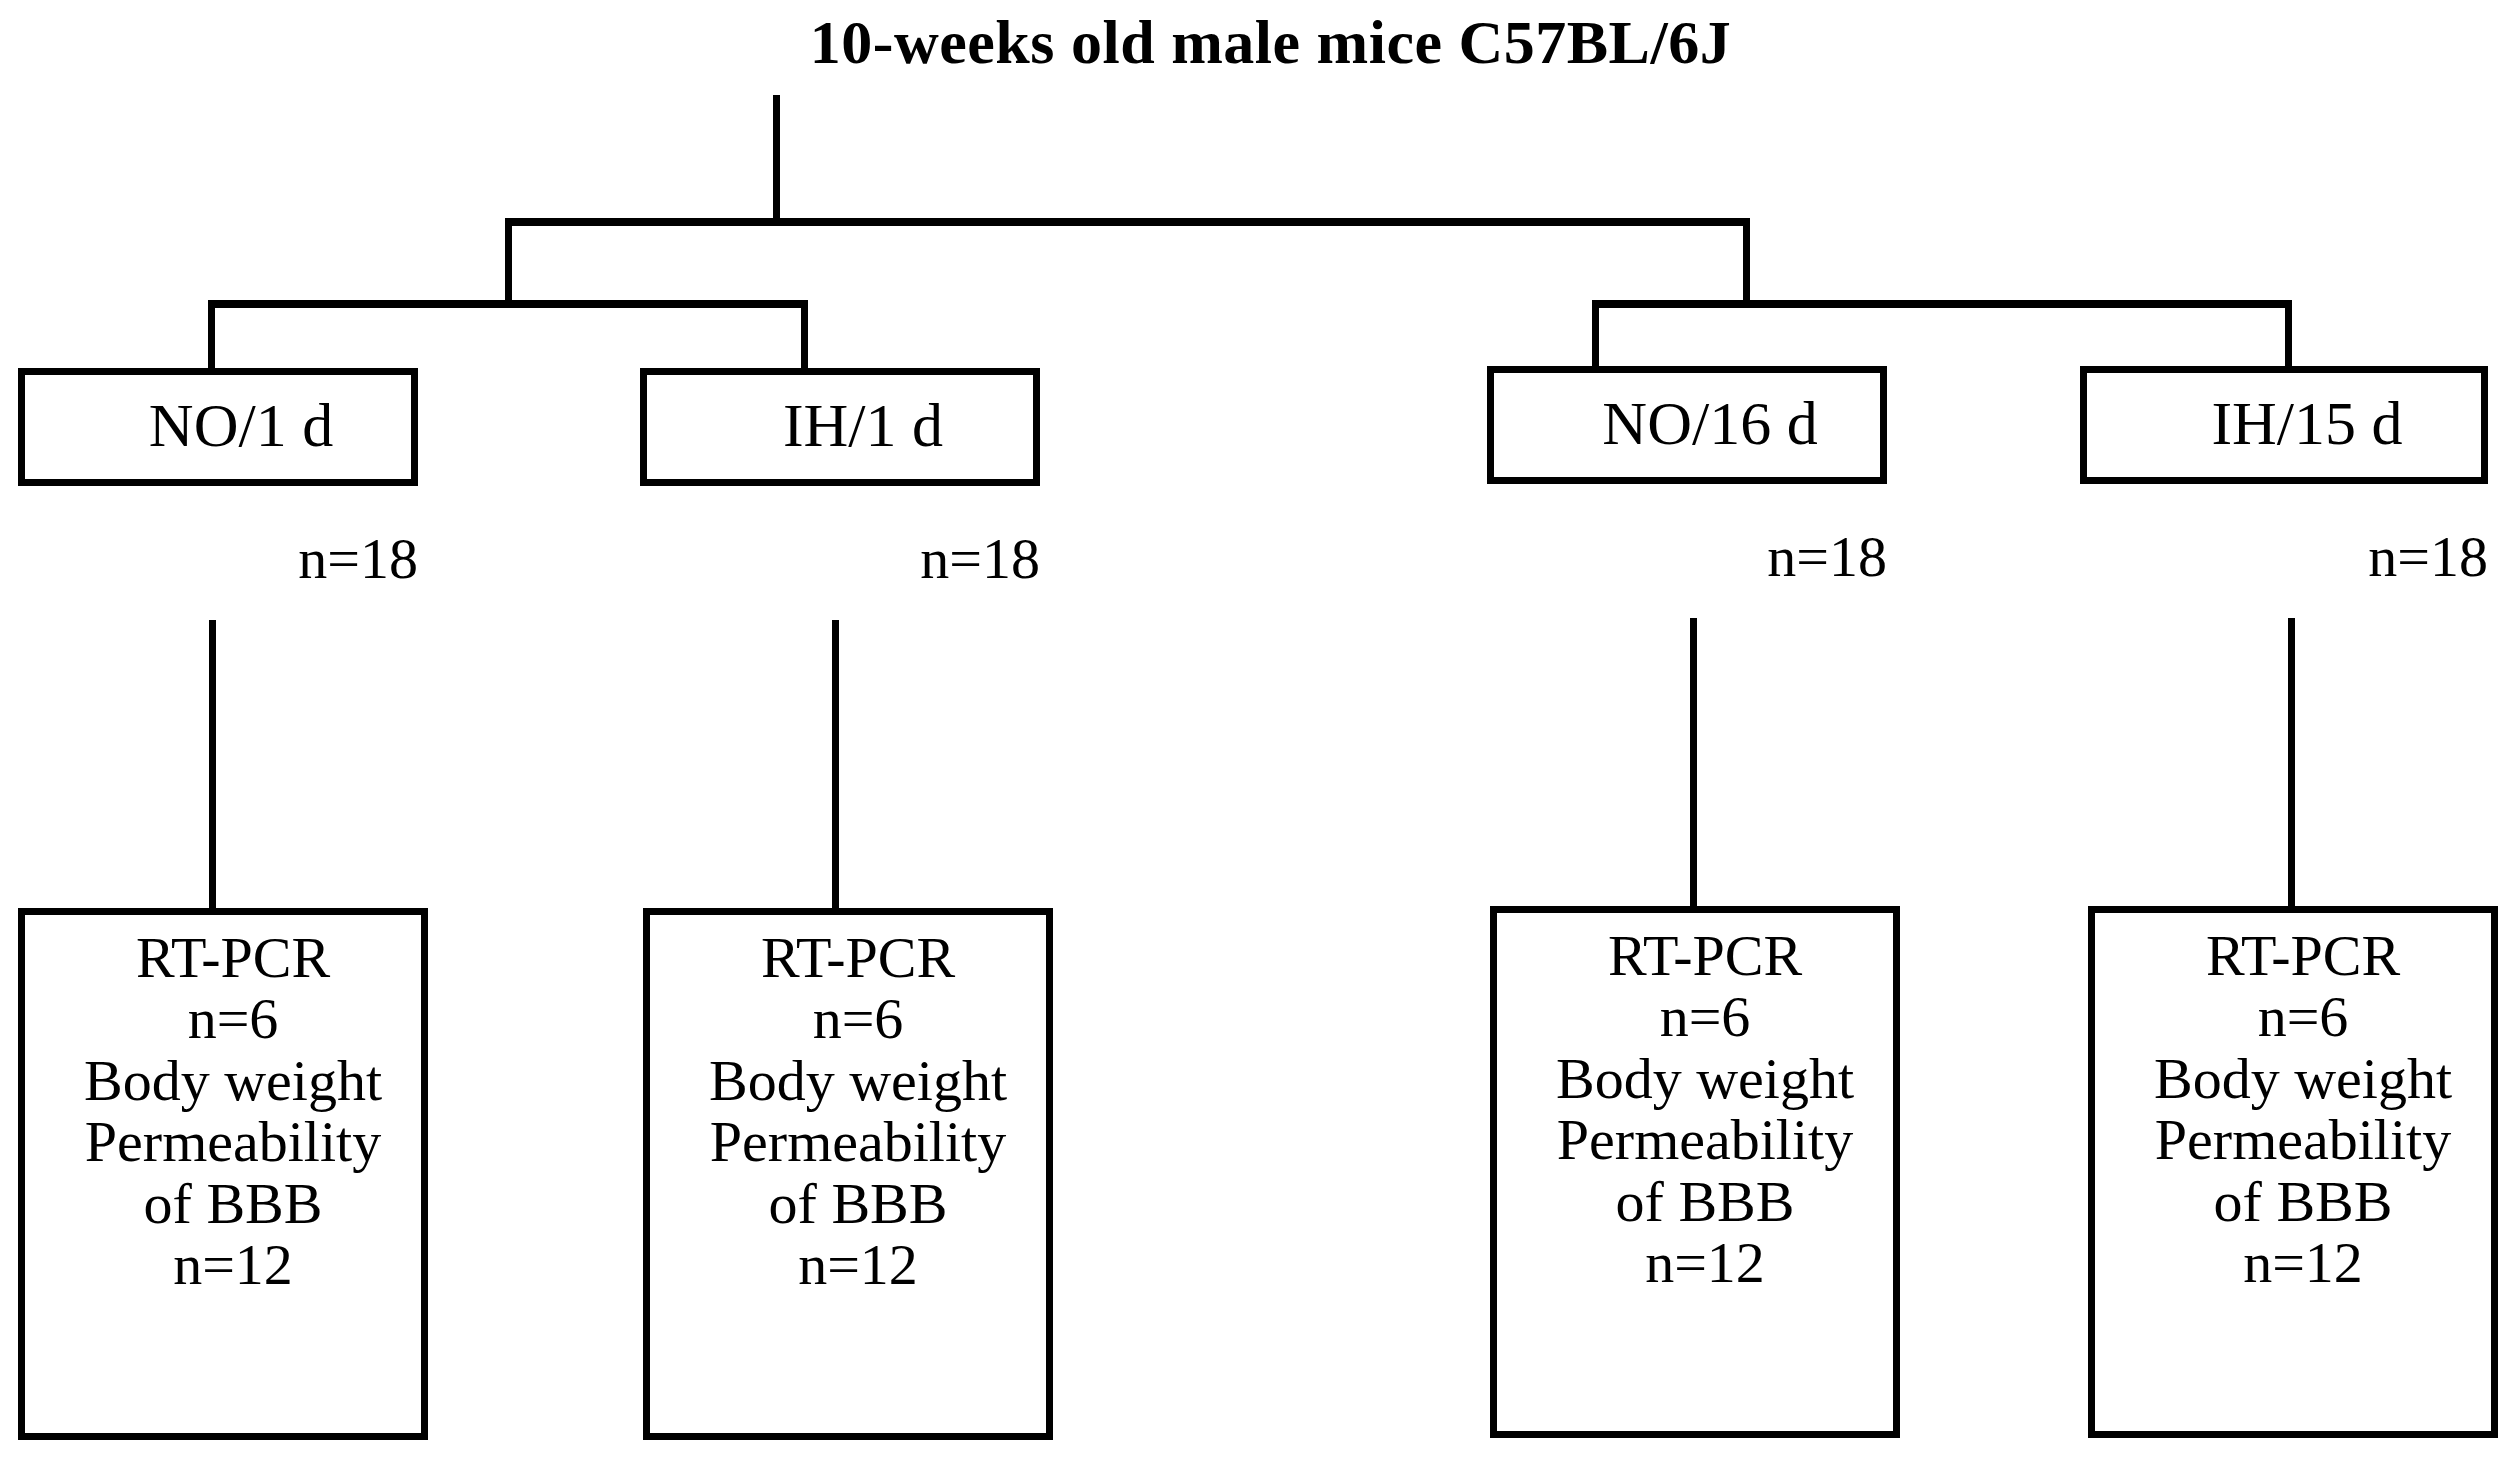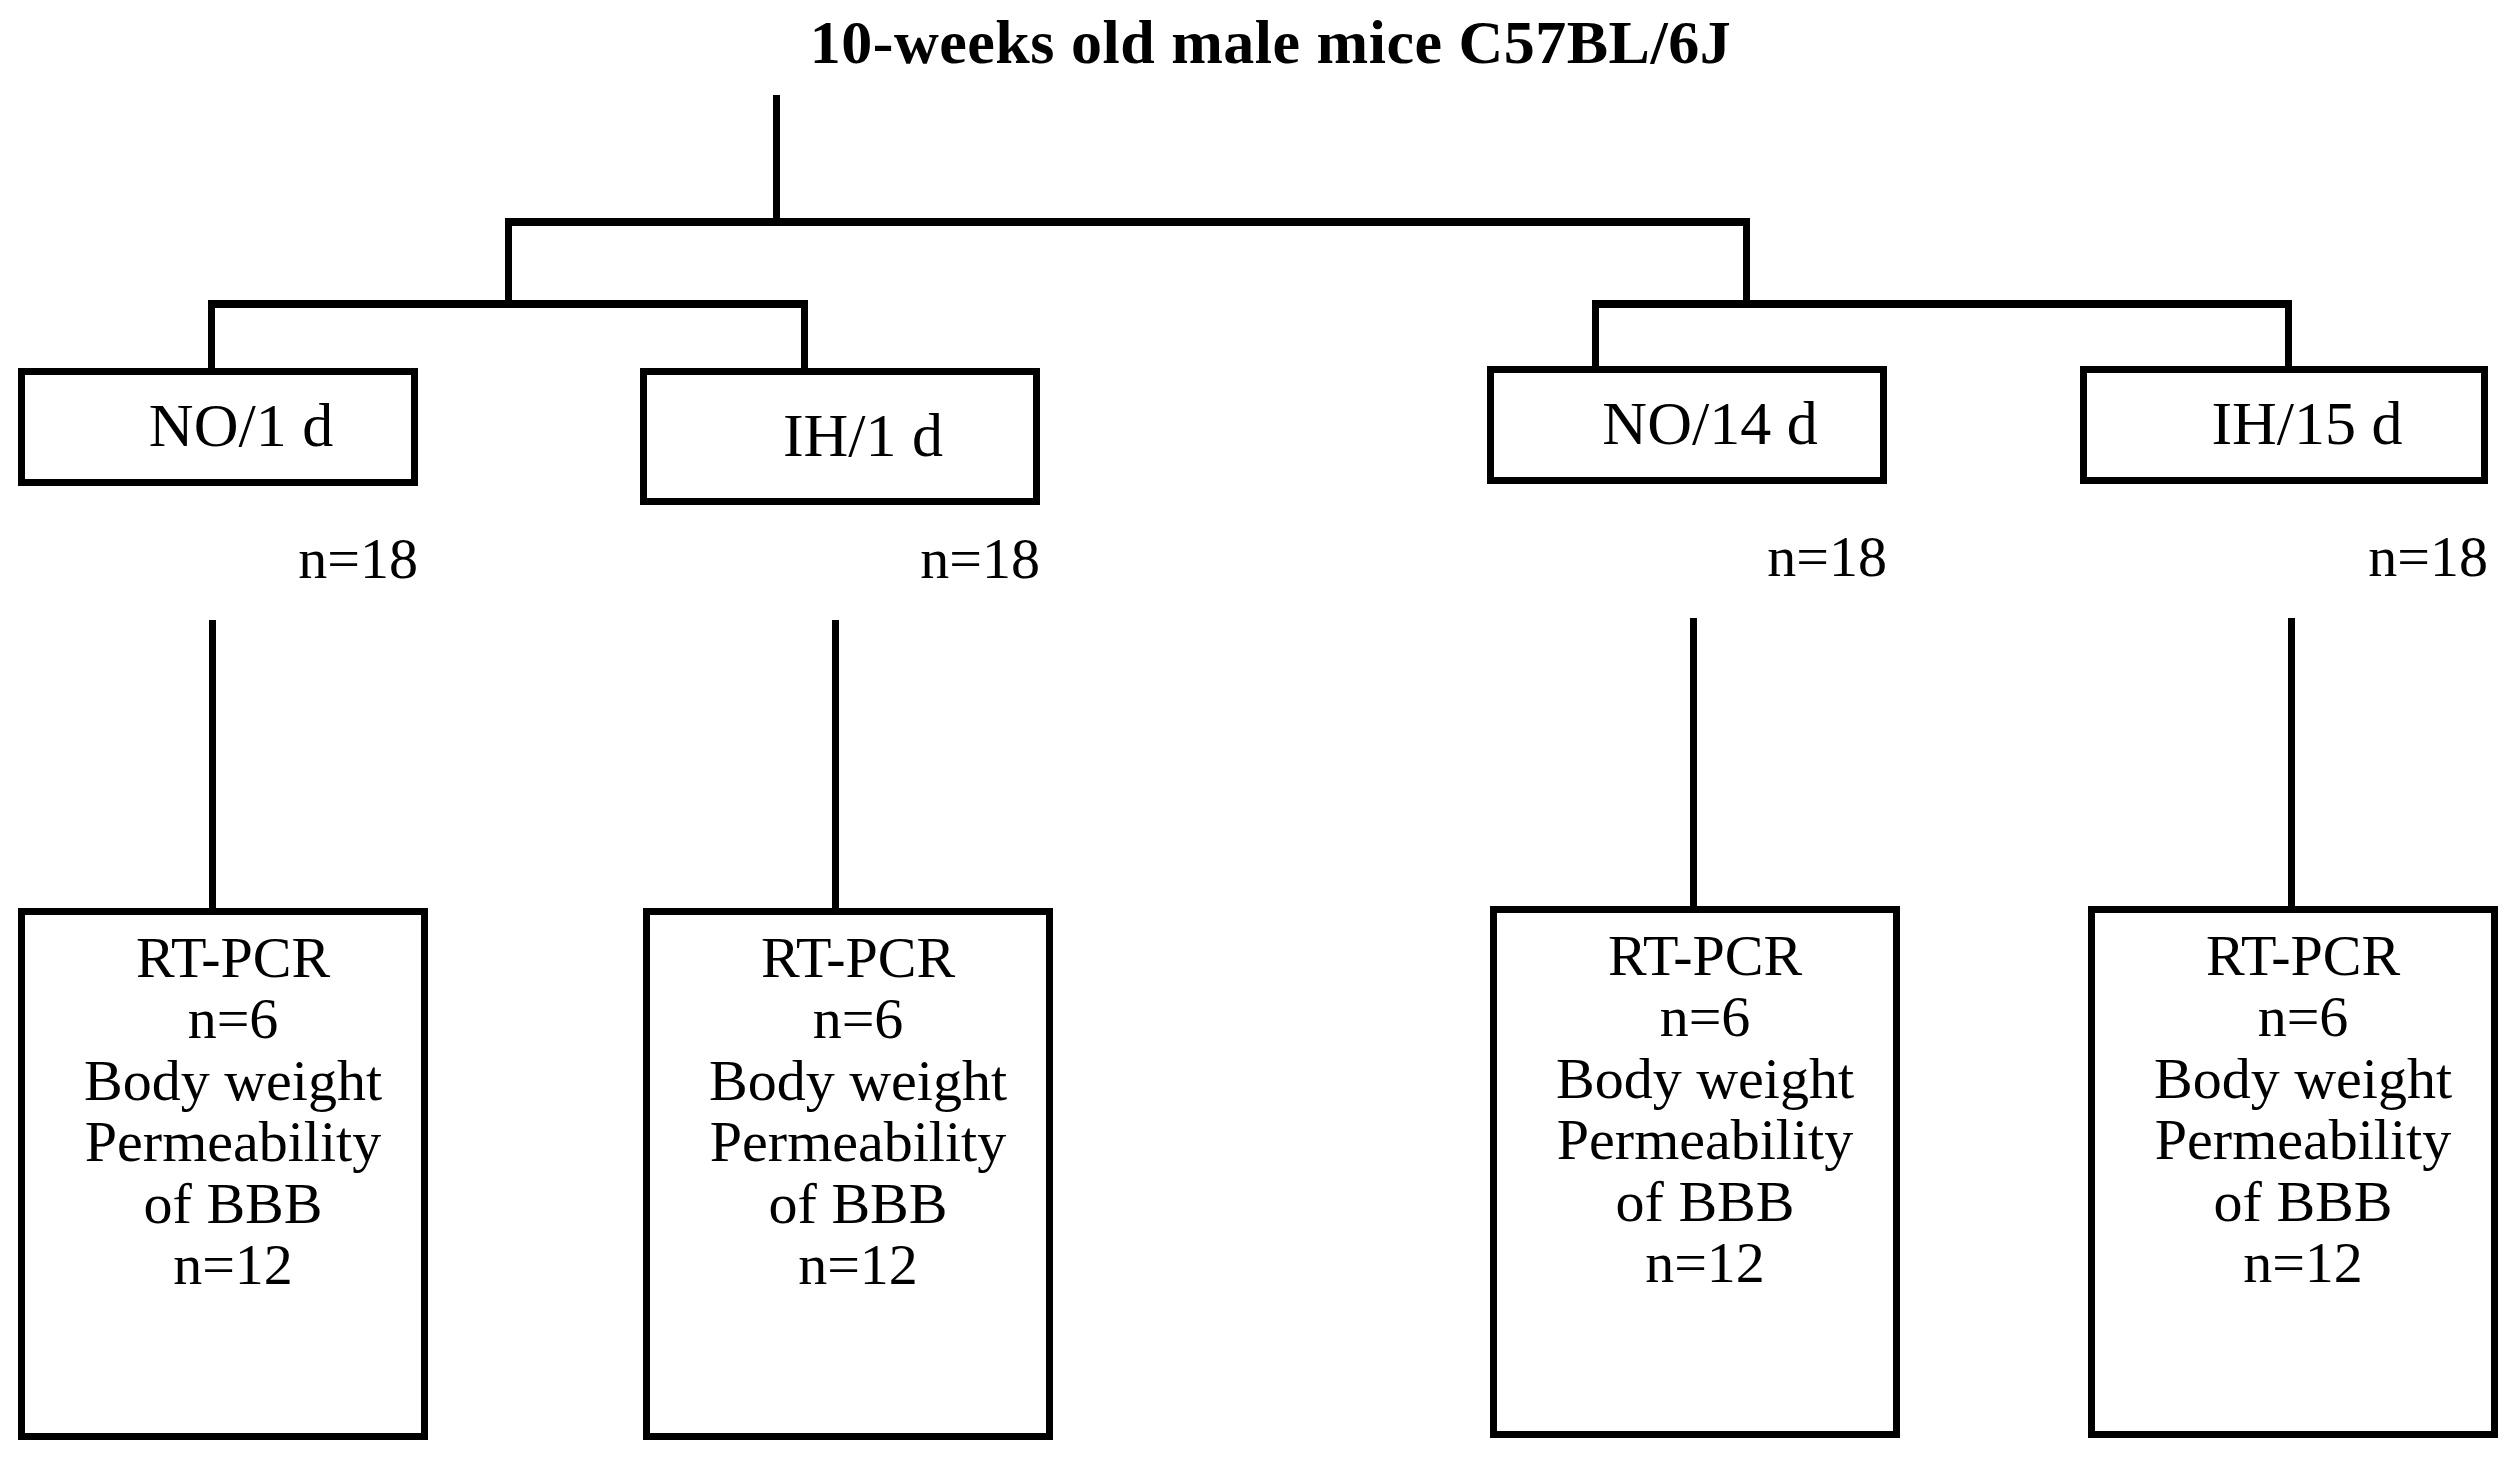--- a/index.html
+++ b/index.html
@@ -98,25 +98,25 @@
   <div class="ln ln-h" style="left:1592px; top:300px; width:700px;"></div>
 
   <div class="ln ln-v" style="left:208px; top:300px; height:70px;"></div>
   <div class="ln ln-v" style="left:801px; top:300px; height:70px;"></div>
   <div class="ln ln-v" style="left:1592px; top:300px; height:70px;"></div>
   <div class="ln ln-v" style="left:2285px; top:300px; height:70px;"></div>
 
   <div class="box box-top" style="left:18px; top:368px; width:400px; height:118px;">
     <span>NO/1 d</span>
   </div>
-  <div class="box box-top" style="left:640px; top:368px; width:400px; height:137px;">
+  <div class="box box-top" style="left:640px; top:368px; width:400px; height:118px;">
     <span>IH/1 d</span>
   </div>
   <div class="box box-top" style="left:1487px; top:366px; width:400px; height:118px;">
-    <span>NO/14 d</span>
+    <span>NO/16 d</span>
   </div>
   <div class="box box-top" style="left:2080px; top:366px; width:408px; height:118px;">
     <span>IH/15 d</span>
   </div>
 
   <div class="ncap" style="left:18px; top:530px; width:400px;">n=18</div>
   <div class="ncap" style="left:640px; top:530px; width:400px;">n=18</div>
   <div class="ncap" style="left:1487px; top:528px; width:400px;">n=18</div>
   <div class="ncap" style="left:2080px; top:528px; width:408px;">n=18</div>
 

